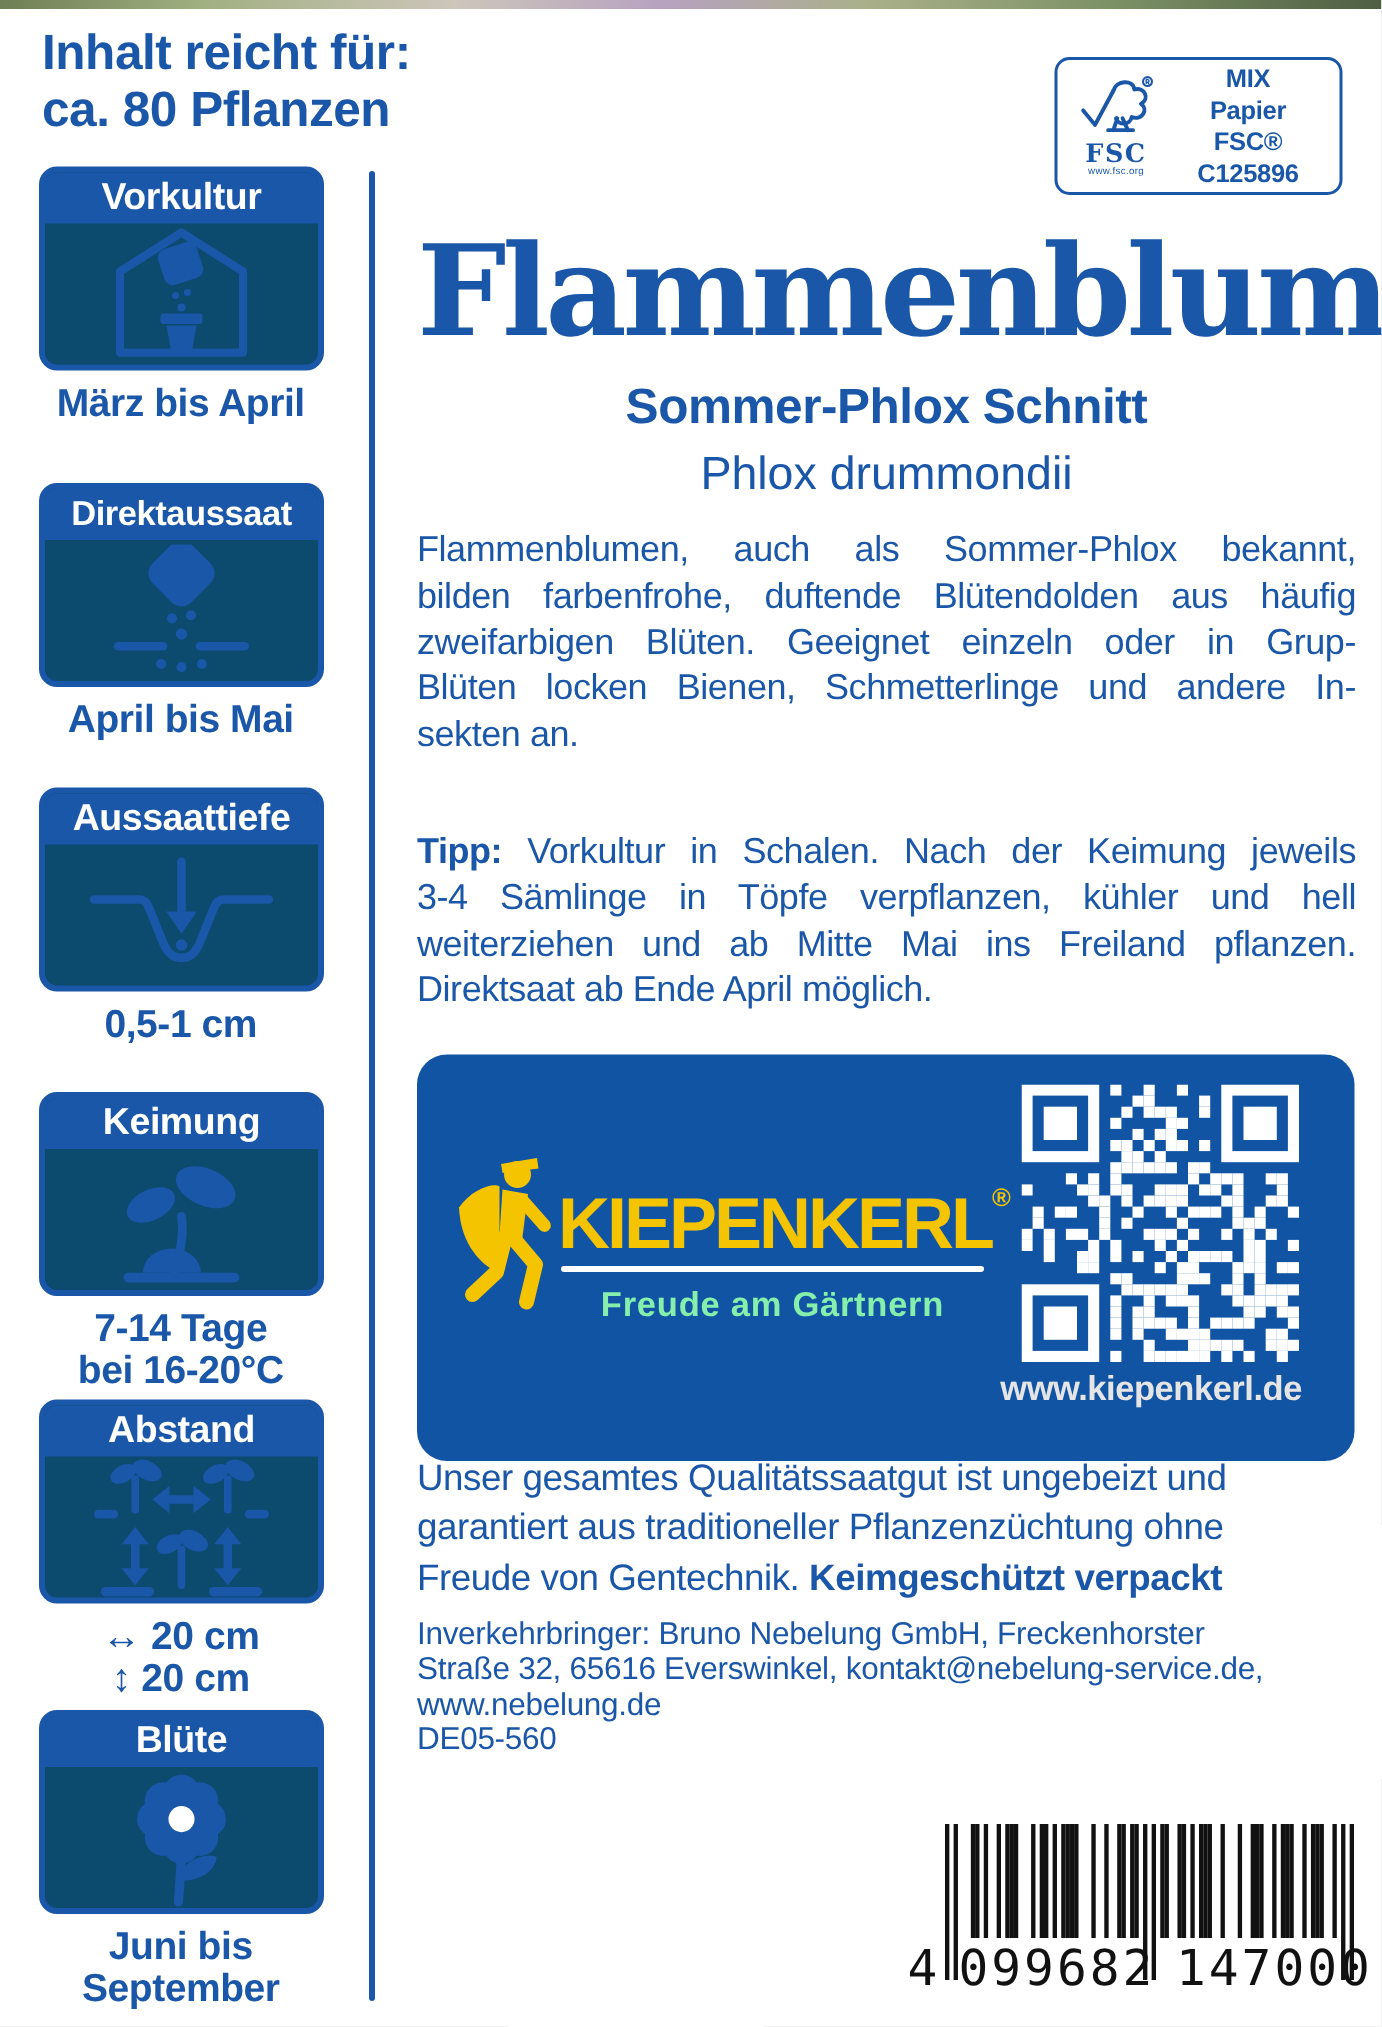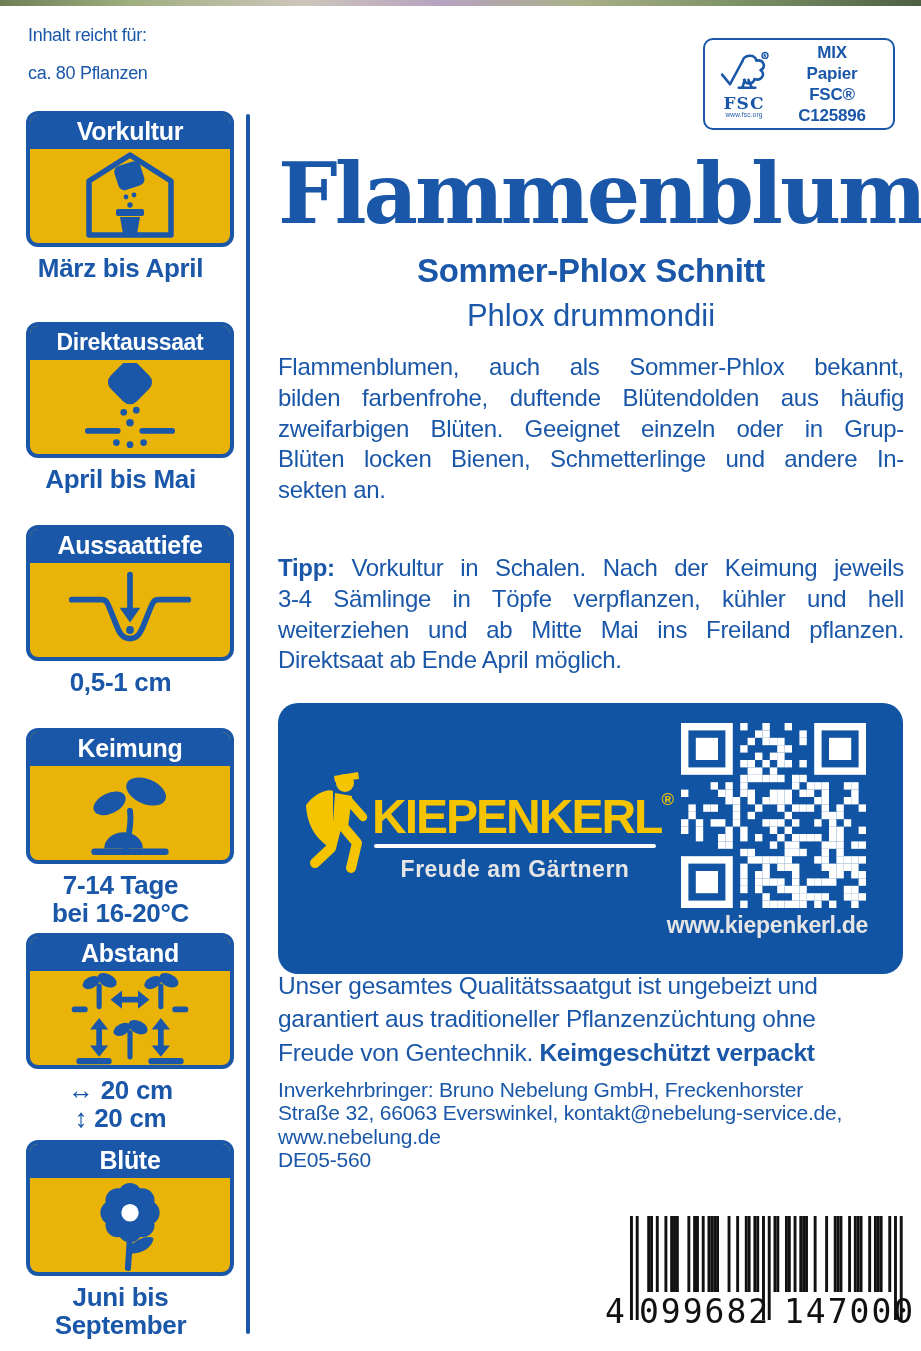--- a/index.html
+++ b/index.html
@@ -3,32 +3,32 @@
 <meta charset="utf-8">
 <style>
   html,body{margin:0;padding:0;background:#e8e8e8;}
   .sheet{position:relative;width:921px;height:1351px;background:#fff;overflow:hidden;
          font-family:"Liberation Sans","DejaVu Sans",sans-serif;color:#1a57a8;}
   .sheet *{box-sizing:border-box;}
   
   .edge-strip{position:absolute;left:0;top:0;width:921px;height:6px;
     background:linear-gradient(90deg,#6f7f55 0%,#9fae7f 14%,#cdc6bb 33%,#b7a2c0 48%,#a9b089 63%,#7e9267 80%,#4e5f43 100%);}
   
-  .top-note{position:absolute;left:28px;top:16px;font-size:18px;line-height:38px;font-weight:400;letter-spacing:-.3px;}
+  .top-note{position:absolute;left:28px;top:16px;font-size:33px;line-height:38px;font-weight:700;letter-spacing:-.3px;}
   .top-note span{display:block;}
   
   .fsc-box{position:absolute;left:703px;top:38px;width:192px;height:92px;border:2.5px solid #1a57a8;border-radius:10px;display:flex;align-items:center;padding:4px 6px;}
   .fsc-left{width:66px;text-align:center;line-height:1;}
   .fsc-left .fsc-word{font-family:"DejaVu Serif",serif;font-weight:700;font-size:17px;letter-spacing:1px;margin-top:-2px;}
   .fsc-left .fsc-url{font-size:6.5px;letter-spacing:.2px;}
   .fsc-right{flex:1;text-align:center;font-weight:700;line-height:21px;font-size:17px;letter-spacing:-.2px;}
   .fsc-right span{display:block;}
   
   .side-block{position:absolute;left:26px;width:189px;}
-  .card{width:208px;height:136px;border:4px solid #1a57a8;border-radius:12px;background:#eab308;overflow:hidden;}
+  .card{width:190px;height:136px;border:4px solid #1a57a8;border-radius:12px;background:#0c4a6e;overflow:hidden;}
   .card-head{height:34px;background:#1a57a8;color:#fff;font-weight:700;font-size:25px;line-height:33px;text-align:center;letter-spacing:-.3px;}
   .card-body{height:94px;display:flex;align-items:center;justify-content:center;color:#1a57a8;}
   .card-cap{margin-top:7px;text-align:center;font-weight:700;font-size:26px;line-height:28px;letter-spacing:-.3px;}
   .card-cap span{display:block;}
   .card-cap span:empty{display:none;}
   
   .divider{position:absolute;left:246px;top:114px;width:3.5px;height:1220px;background:#1a57a8;border-radius:2px;}
   
   .m-title{position:absolute;left:278px;top:146px;width:626px;text-align:center;white-space:nowrap;
            font-family:"DejaVu Serif",serif;font-weight:700;font-size:84px;line-height:96px;letter-spacing:-3px;}
@@ -39,21 +39,21 @@
   .para .jend{text-align-last:left;}
   .para b{letter-spacing:-.3px;}
   .q-para{top:969px;font-size:24.5px;line-height:33.4px;}
   .d-para{top:1078px;font-size:21px;line-height:23.4px;letter-spacing:-.2px;}
   
   .kk-box{position:absolute;left:278px;top:703px;width:625px;height:271px;background:#1254a4;border-radius:20px;}
   .kk-mascot{position:absolute;left:26px;top:66px;color:#f4c400;}
   .kk-word{position:absolute;left:94px;top:86px;width:290px;color:#f4c400;font-weight:700;font-size:48px;letter-spacing:-2px;white-space:nowrap;}
   .kk-word sup{font-size:17px;vertical-align:28px;letter-spacing:0;}
   .kk-rule{position:absolute;left:96px;top:141px;width:282px;height:4px;background:#fff;border-radius:2px;}
-  .kk-slogan{position:absolute;left:96px;top:153px;width:282px;text-align:center;color:#e5e5e5;font-weight:700;font-size:23px;letter-spacing:.5px;}
+  .kk-slogan{position:absolute;left:96px;top:153px;width:282px;text-align:center;color:#86efac;font-weight:700;font-size:23px;letter-spacing:.5px;}
   .kk-qr{position:absolute;left:403px;top:20px;width:185px;height:185px;}
   .kk-site{position:absolute;left:380px;top:209px;width:210px;text-align:right;color:#e5e5e5;font-weight:700;font-size:23px;letter-spacing:-.3px;}
   
   .barcode{position:absolute;left:607px;top:1216px;width:298px;height:122px;color:#111;}
   .bc-bars{position:absolute;left:23px;top:0;}
   .bc-digit{position:absolute;top:76px;font-family:"DejaVu Sans Mono",monospace;font-size:33px;color:#111;letter-spacing:2px;}
   .bc-d0{left:-2px;}
   .bc-g1{left:32px;width:120px;text-align:center;}
   .bc-g2{left:177px;width:121px;text-align:center;}
 </style>
@@ -487,21 +487,21 @@
   </div>
 
   <div class="para q-para">
     <div>Unser gesamtes Qualitätssaatgut ist ungebeizt und</div>
     <div>garantiert aus traditioneller Pflanzenzüchtung ohne</div>
     <div><span>Freude von Gentechnik. </span><b>Keimgeschützt verpackt</b></div>
   </div>
 
   <div class="para d-para">
     <div>Inverkehrbringer: Bruno Nebelung GmbH, Freckenhorster</div>
-    <div>Straße 32, 66063 Everswinkel, kontakt@nebelung-service.de,</div>
+    <div>Straße 32, 65616 Everswinkel, kontakt@nebelung-service.de,</div>
     <div>www.nebelung.de</div>
     <div>DE05-560</div>
   </div>
 
   <div class="barcode">
     <div class="bc-bars"><svg width="273" height="104" viewBox="0 0 273 104" fill="#111">
           <rect x="0.00" y="0" width="2.9" height="104"></rect>
           <rect x="5.74" y="0" width="2.9" height="104"></rect>
           <rect x="17.22" y="0" width="2.9" height="76"></rect>
           <rect x="20.09" y="0" width="2.9" height="76"></rect>

